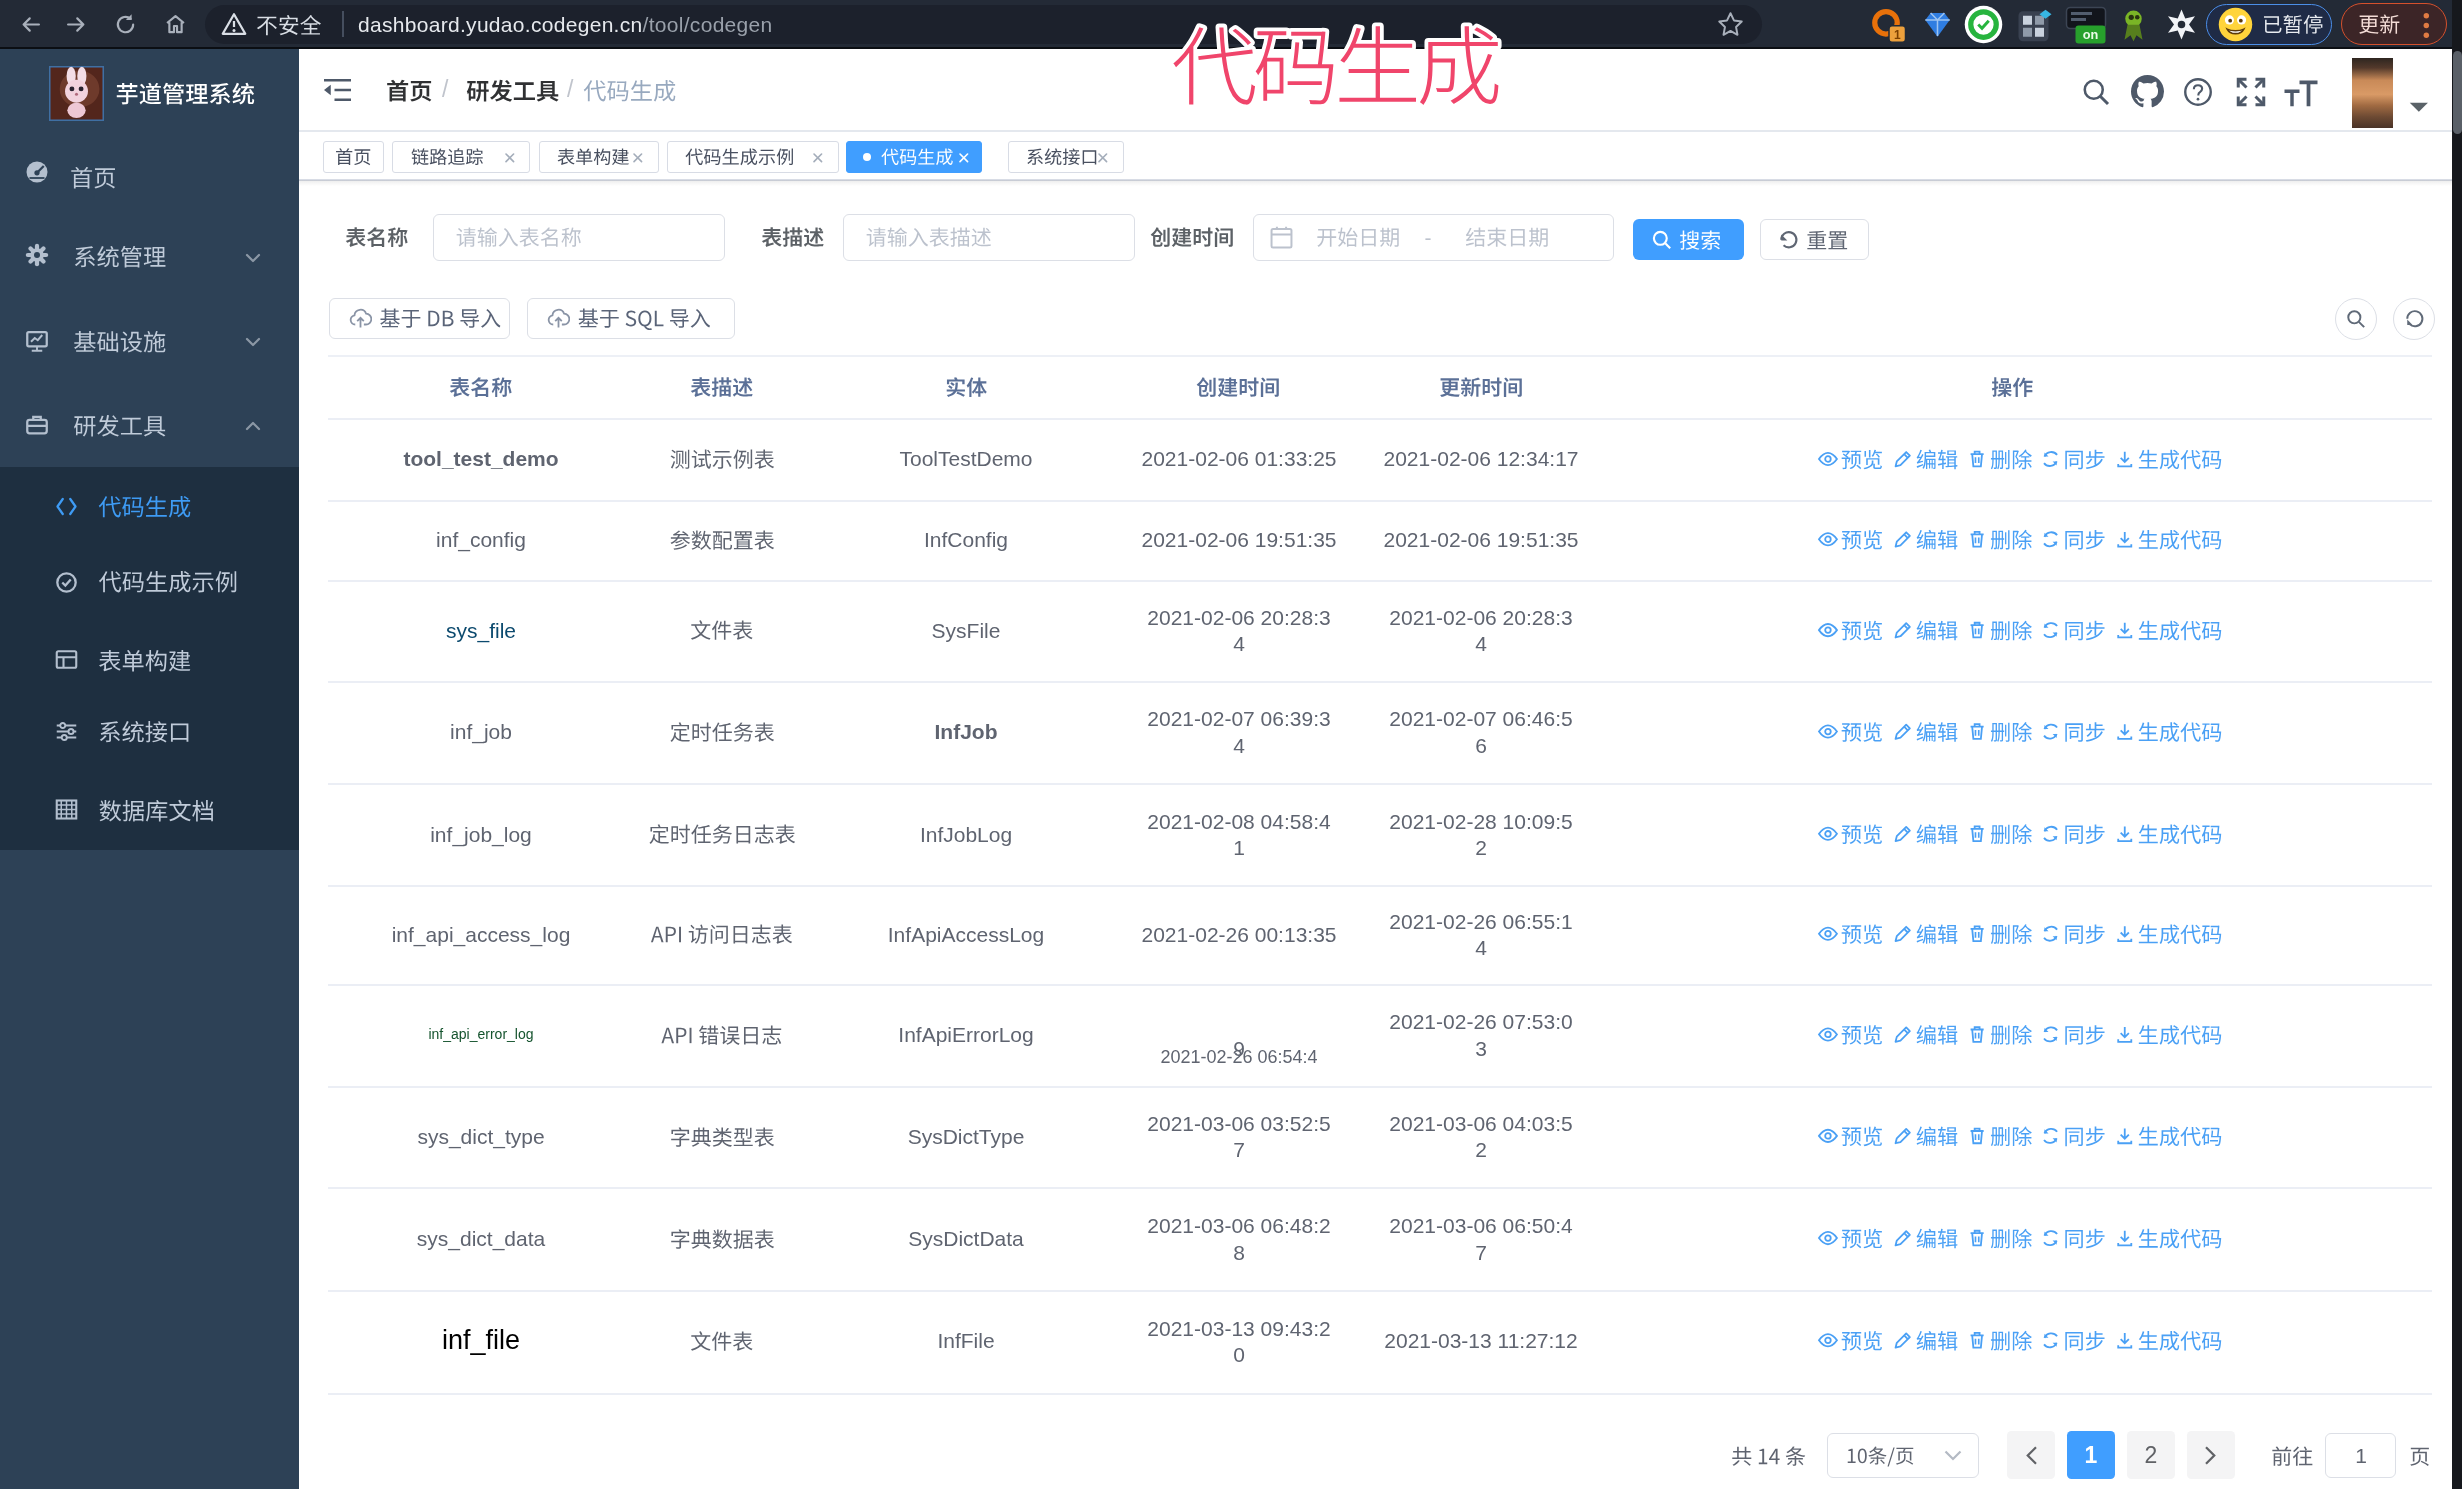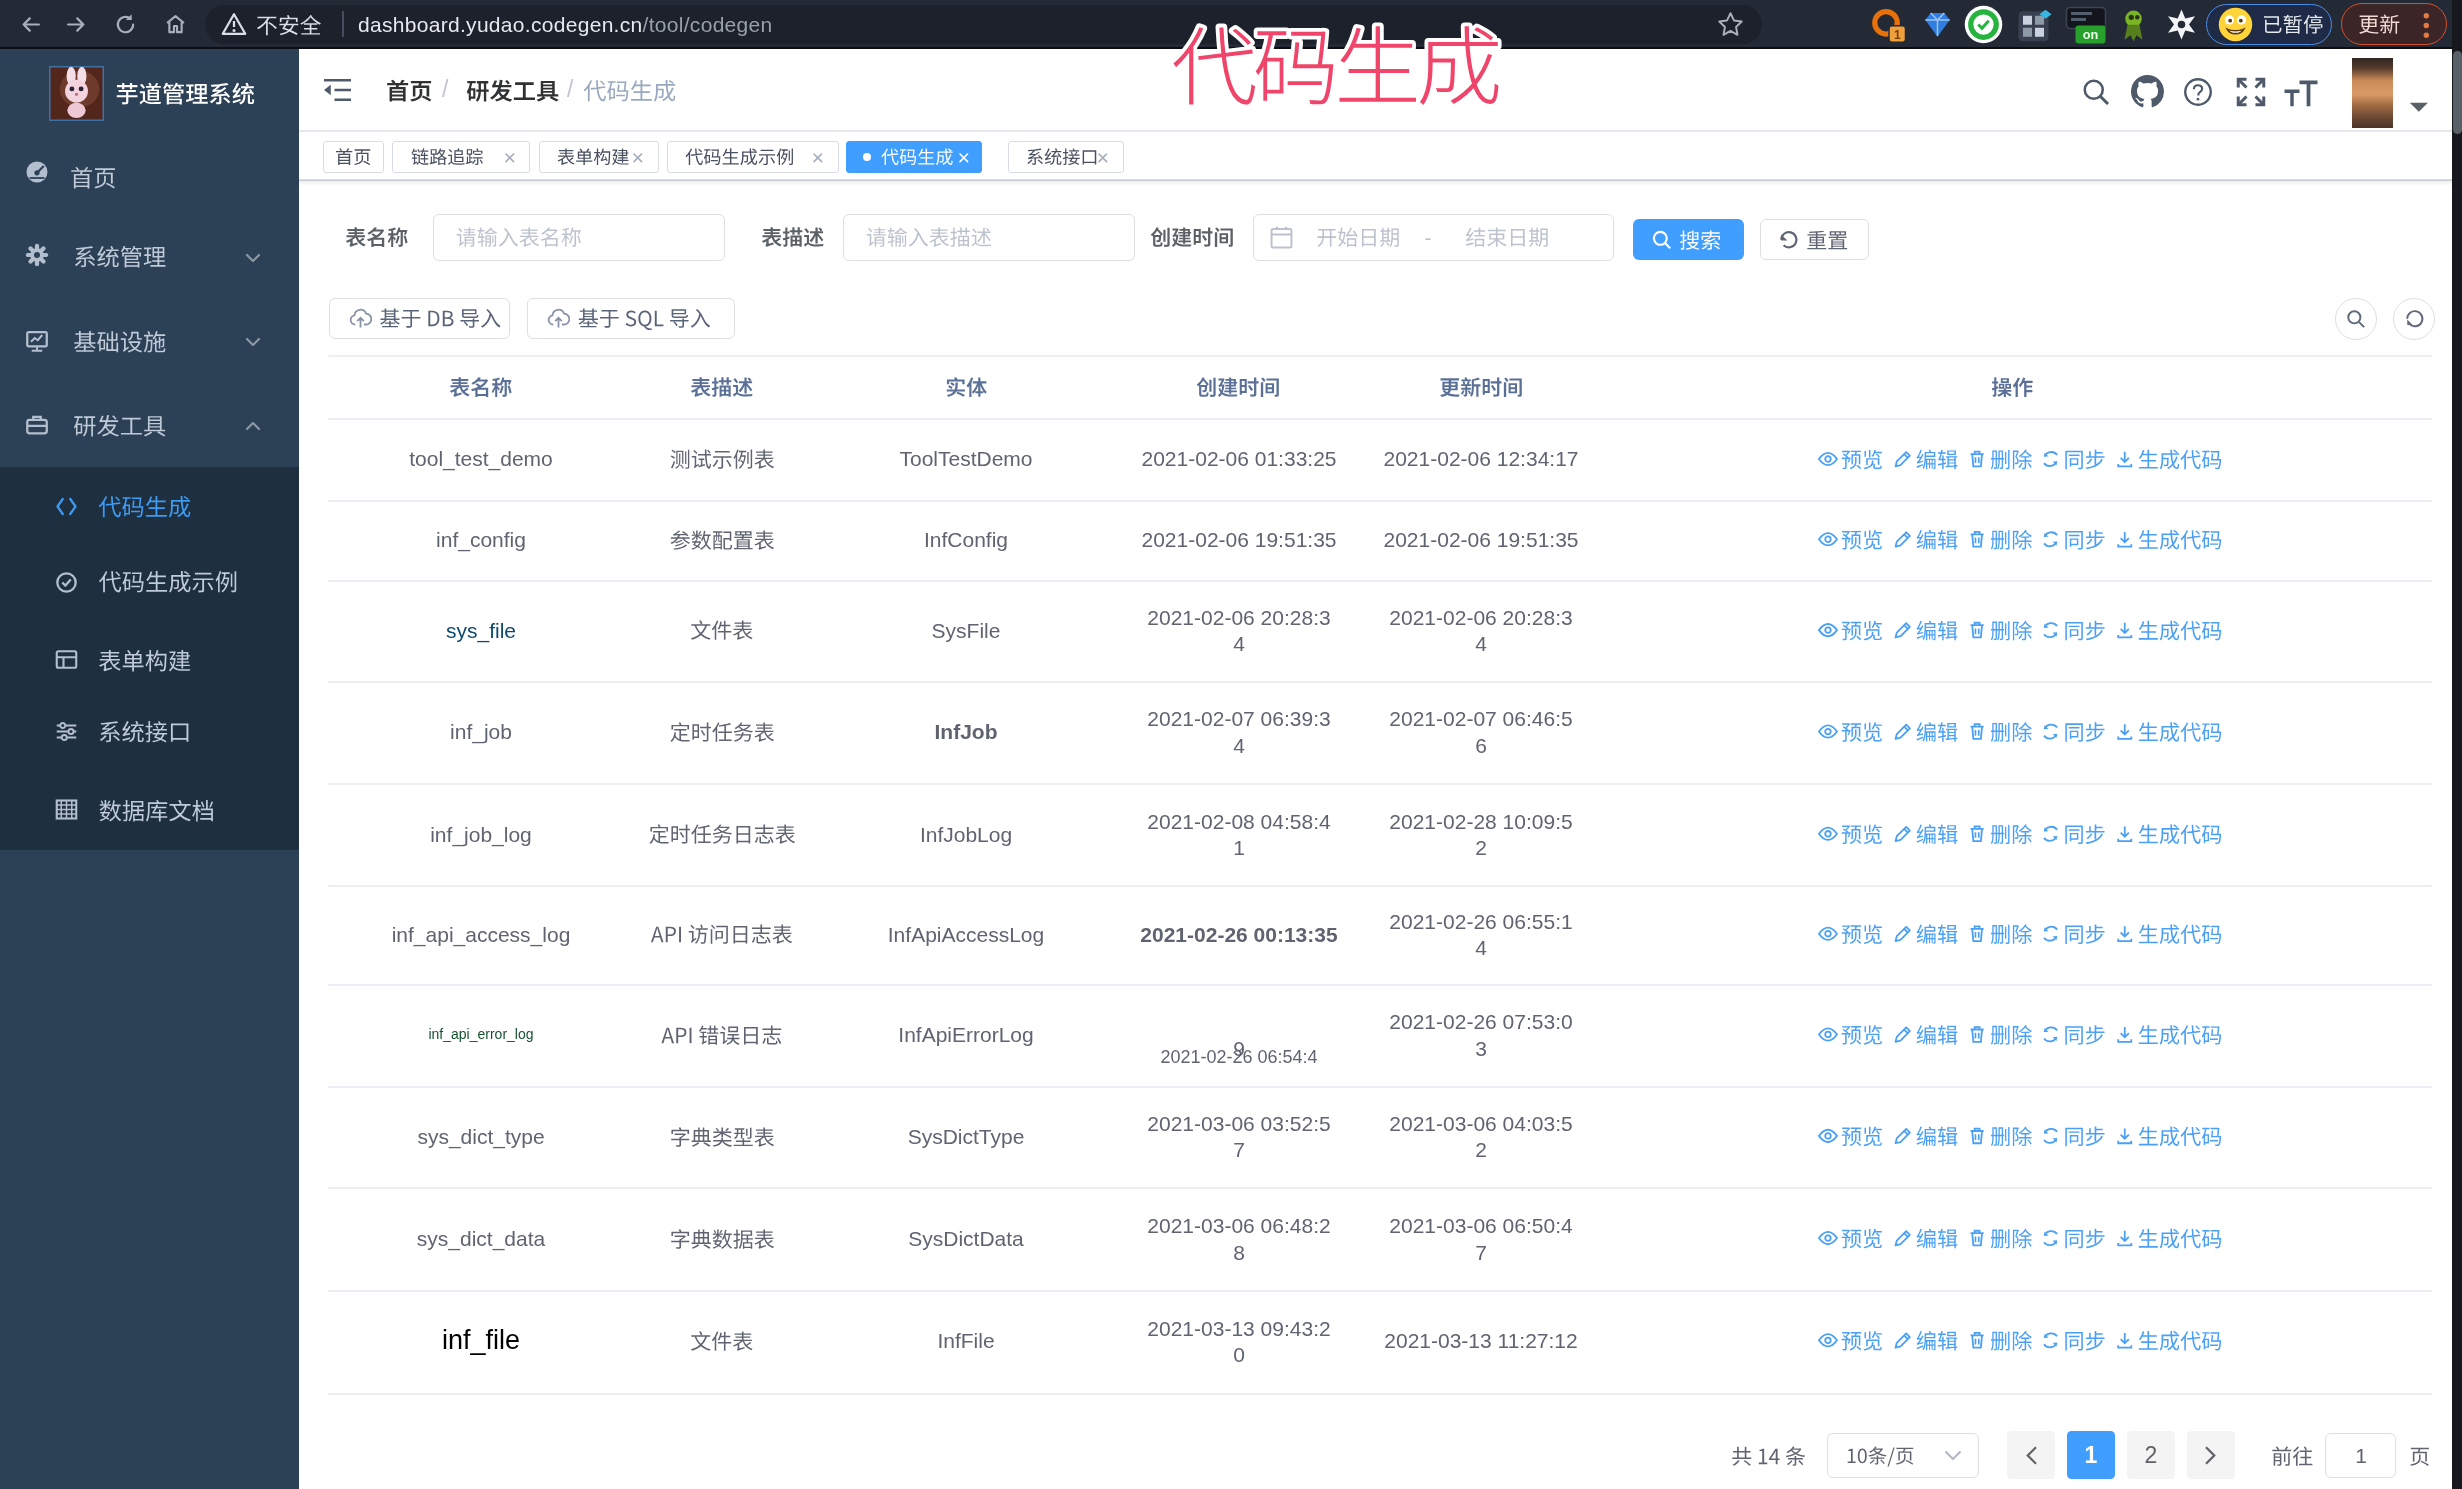--- a/index.html
+++ b/index.html
@@ -697,21 +697,21 @@
 <div style="position:absolute;left:328px;top:500px;width:2104px;height:1.5px;background:#ebeef5"></div>
 <div style="position:absolute;left:328px;top:580px;width:2104px;height:1.5px;background:#ebeef5"></div>
 <div style="position:absolute;left:328px;top:681px;width:2104px;height:1.5px;background:#ebeef5"></div>
 <div style="position:absolute;left:328px;top:783px;width:2104px;height:1.5px;background:#ebeef5"></div>
 <div style="position:absolute;left:328px;top:885px;width:2104px;height:1.5px;background:#ebeef5"></div>
 <div style="position:absolute;left:328px;top:984px;width:2104px;height:1.5px;background:#ebeef5"></div>
 <div style="position:absolute;left:328px;top:1086px;width:2104px;height:1.5px;background:#ebeef5"></div>
 <div style="position:absolute;left:328px;top:1187px;width:2104px;height:1.5px;background:#ebeef5"></div>
 <div style="position:absolute;left:328px;top:1290px;width:2104px;height:1.5px;background:#ebeef5"></div>
 <div style="position:absolute;left:328px;top:1393px;width:2104px;height:1.5px;background:#ebeef5"></div>
-<div style="position:absolute;left:481px;top:445px;transform:translateX(-50%);font-size:21px;line-height:27px;color:#5f6470;font-weight:normal;letter-spacing:0px;white-space:nowrap">tool_test_demo</div>
+<div style="position:absolute;left:481px;top:445px;transform:translateX(-50%);font-size:21px;line-height:27px;color:#5f6470;font-weight:bold;letter-spacing:0px;white-space:nowrap">tool_test_demo</div>
 <svg style="position:absolute;left:669px;top:446px;" width="108" height="27" viewBox="0 0 142 36">
       <g transform="translate(0,28.2) scale(0.028000)" fill="#5f6470">
         <use href="#g400_6D4B" x="0"></use>
         <use href="#g400_8BD5" x="1000"></use>
         <use href="#g400_793A" x="2000"></use>
         <use href="#g400_4F8B" x="3000"></use>
         <use href="#g400_8868" x="4000"></use>
       </g>
     </svg>
 <div style="position:absolute;left:966px;top:445px;transform:translateX(-50%);font-size:21px;line-height:27px;color:#5f6470;font-weight:normal;letter-spacing:0px;white-space:nowrap">ToolTestDemo</div>
@@ -782,21 +782,21 @@
         <use href="#g400_0050" x="608"></use>
         <use href="#g400_0049" x="1241"></use>
         <use href="#g400_8BBF" x="1758"></use>
         <use href="#g400_95EE" x="2758"></use>
         <use href="#g400_65E5" x="3758"></use>
         <use href="#g400_5FD7" x="4758"></use>
         <use href="#g400_8868" x="5758"></use>
       </g>
     </svg>
 <div style="position:absolute;left:966px;top:921px;transform:translateX(-50%);font-size:21px;line-height:27px;color:#5f6470;font-weight:normal;letter-spacing:0px;white-space:nowrap">InfApiAccessLog</div>
-<div style="position:absolute;left:1239px;top:921px;transform:translateX(-50%);font-size:21px;line-height:27px;color:#5f6470;font-weight:bold;letter-spacing:0px;white-space:nowrap">2021-02-26 00:13:35</div>
+<div style="position:absolute;left:1239px;top:921px;transform:translateX(-50%);font-size:21px;line-height:27px;color:#5f6470;font-weight:normal;letter-spacing:0px;white-space:nowrap">2021-02-26 00:13:35</div>
 <div style="position:absolute;left:1481px;top:908px;transform:translateX(-50%);font-size:21px;line-height:27px;color:#5f6470;font-weight:normal;letter-spacing:0px;white-space:nowrap">2021-02-26 06:55:1</div>
 <div style="position:absolute;left:1481px;top:934px;transform:translateX(-50%);font-size:21px;line-height:27px;color:#5f6470;font-weight:normal;letter-spacing:0px;white-space:nowrap">4</div>
 <div style="position:absolute;left:481px;top:1021px;transform:translateX(-50%);font-size:14px;line-height:27px;color:#14532d;font-weight:normal;letter-spacing:0px;white-space:nowrap">inf_api_error_log</div>
 <svg style="position:absolute;left:661px;top:1022px;" width="123" height="27" viewBox="0 0 163 36">
       <g transform="translate(0,28.2) scale(0.028000)" fill="#5f6470">
         <use href="#g400_0041" x="0"></use>
         <use href="#g400_0050" x="608"></use>
         <use href="#g400_0049" x="1241"></use>
         <use href="#g400_9519" x="1758"></use>
         <use href="#g400_8BEF" x="2758"></use>

